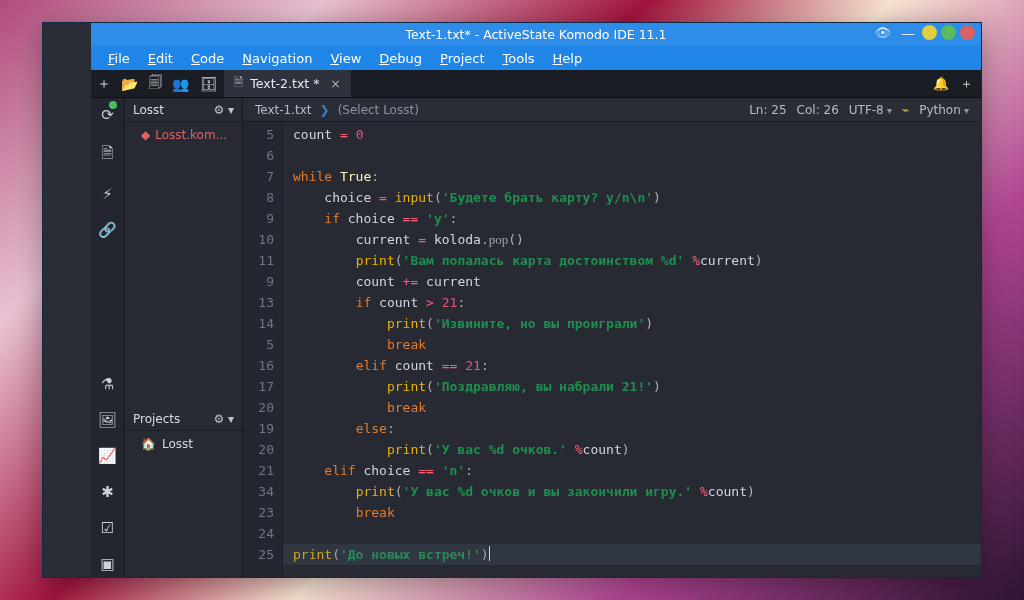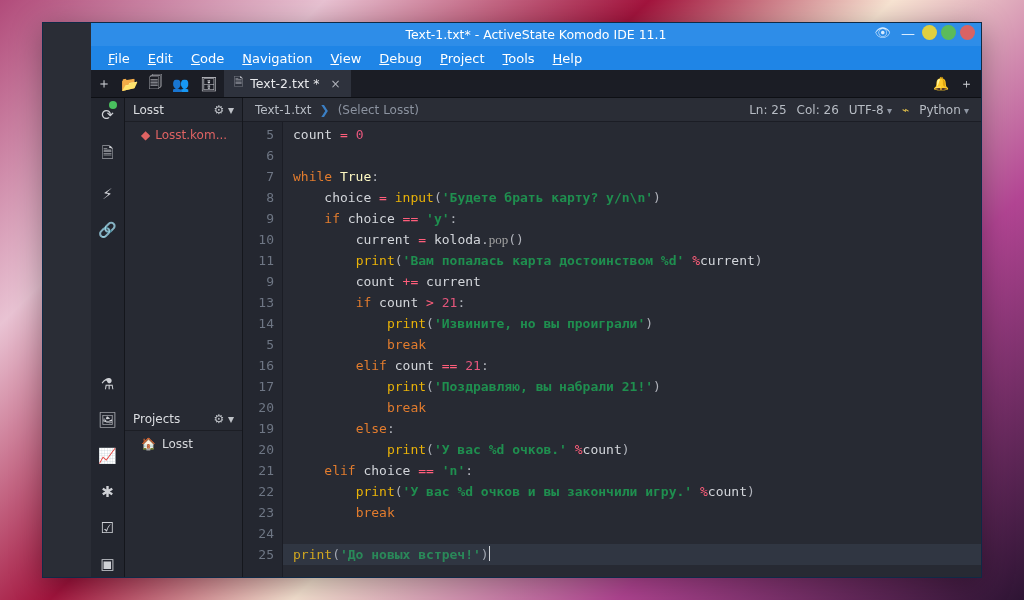--- a/index.html
+++ b/index.html
@@ -268,21 +268,21 @@
             <div>9</div>
             <div>13</div>
             <div>14</div>
             <div>5</div>
             <div>16</div>
             <div>17</div>
             <div>20</div>
             <div>19</div>
             <div>20</div>
             <div>21</div>
-            <div>22</div>
+            <div>34</div>
             <div>23</div>
             <div>24</div>
             <div>25</div>
           </div>
         <div class="codelines" id="codelines"><div><span class="tok-id">count</span><span> </span><span class="tok-op">=</span><span> </span><span class="tok-num">0</span></div><div>&nbsp;</div><div><span class="tok-kw">while</span><span> </span><span class="tok-bool">True</span><span class="tok-punc">:</span></div><div><span>    </span><span class="tok-id">choice</span><span> </span><span class="tok-op">=</span><span> </span><span class="tok-builtin">input</span><span class="tok-punc">(</span><span class="tok-str">'Будете брать карту? y/n\n'</span><span class="tok-punc">)</span></div><div><span>    </span><span class="tok-kw">if</span><span> </span><span class="tok-id">choice</span><span> </span><span class="tok-op">==</span><span> </span><span class="tok-str">'y'</span><span class="tok-punc">:</span></div><div><span>        </span><span class="tok-id">current</span><span> </span><span class="tok-op">=</span><span> </span><span class="tok-id">koloda</span><span class="tok-punc">.</span><span class="tok-fn">pop</span><span class="tok-punc">()</span></div><div><span>        </span><span class="tok-builtin">print</span><span class="tok-punc">(</span><span class="tok-str">'Вам попалась карта достоинством %d'</span><span> </span><span class="tok-op">%</span><span class="tok-id">current</span><span class="tok-punc">)</span></div><div><span>        </span><span class="tok-id">count</span><span> </span><span class="tok-op">+=</span><span> </span><span class="tok-id">current</span></div><div><span>        </span><span class="tok-kw">if</span><span> </span><span class="tok-id">count</span><span> </span><span class="tok-op">&gt;</span><span> </span><span class="tok-num">21</span><span class="tok-punc">:</span></div><div><span>            </span><span class="tok-builtin">print</span><span class="tok-punc">(</span><span class="tok-str">'Извините, но вы проиграли'</span><span class="tok-punc">)</span></div><div><span>            </span><span class="tok-kw">break</span></div><div><span>        </span><span class="tok-kw">elif</span><span> </span><span class="tok-id">count</span><span> </span><span class="tok-op">==</span><span> </span><span class="tok-num">21</span><span class="tok-punc">:</span></div><div><span>            </span><span class="tok-builtin">print</span><span class="tok-punc">(</span><span class="tok-str">'Поздравляю, вы набрали 21!'</span><span class="tok-punc">)</span></div><div><span>            </span><span class="tok-kw">break</span></div><div><span>        </span><span class="tok-kw">else</span><span class="tok-punc">:</span></div><div><span>            </span><span class="tok-builtin">print</span><span class="tok-punc">(</span><span class="tok-str">'У вас %d очков.'</span><span> </span><span class="tok-op">%</span><span class="tok-id">count</span><span class="tok-punc">)</span></div><div><span>    </span><span class="tok-kw">elif</span><span> </span><span class="tok-id">choice</span><span> </span><span class="tok-op">==</span><span> </span><span class="tok-str">'n'</span><span class="tok-punc">:</span></div><div><span>        </span><span class="tok-builtin">print</span><span class="tok-punc">(</span><span class="tok-str">'У вас %d очков и вы закончили игру.'</span><span> </span><span class="tok-op">%</span><span class="tok-id">count</span><span class="tok-punc">)</span></div><div><span>        </span><span class="tok-kw">break</span></div><div>&nbsp;</div><div class="hl-line" style="top: 422px;"></div><div><span class="tok-builtin">print</span><span class="tok-punc">(</span><span class="tok-str">'До новых встреч!'</span><span class="tok-punc">)</span><span class="caret"></span></div></div>
       </div>
     </div>
 
   </div>
 </div>

